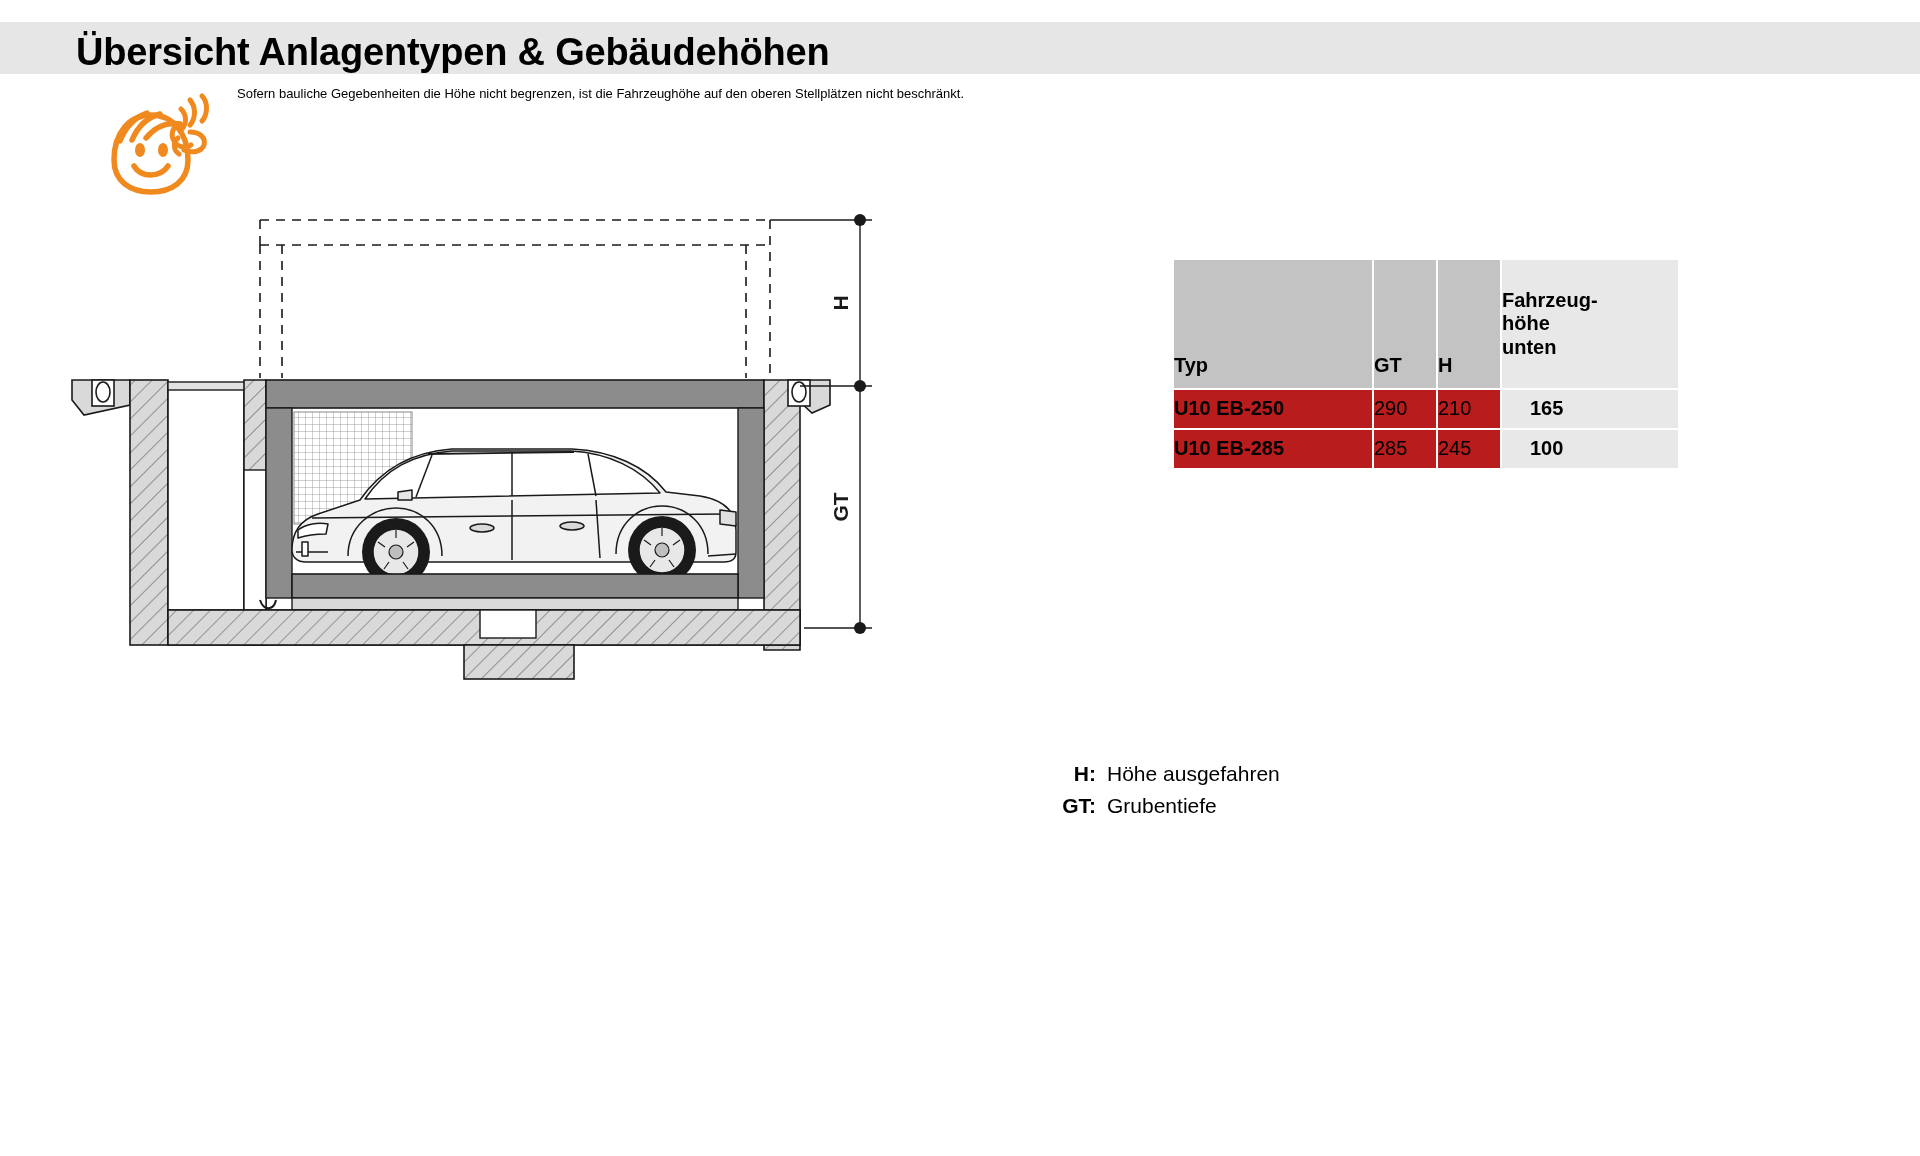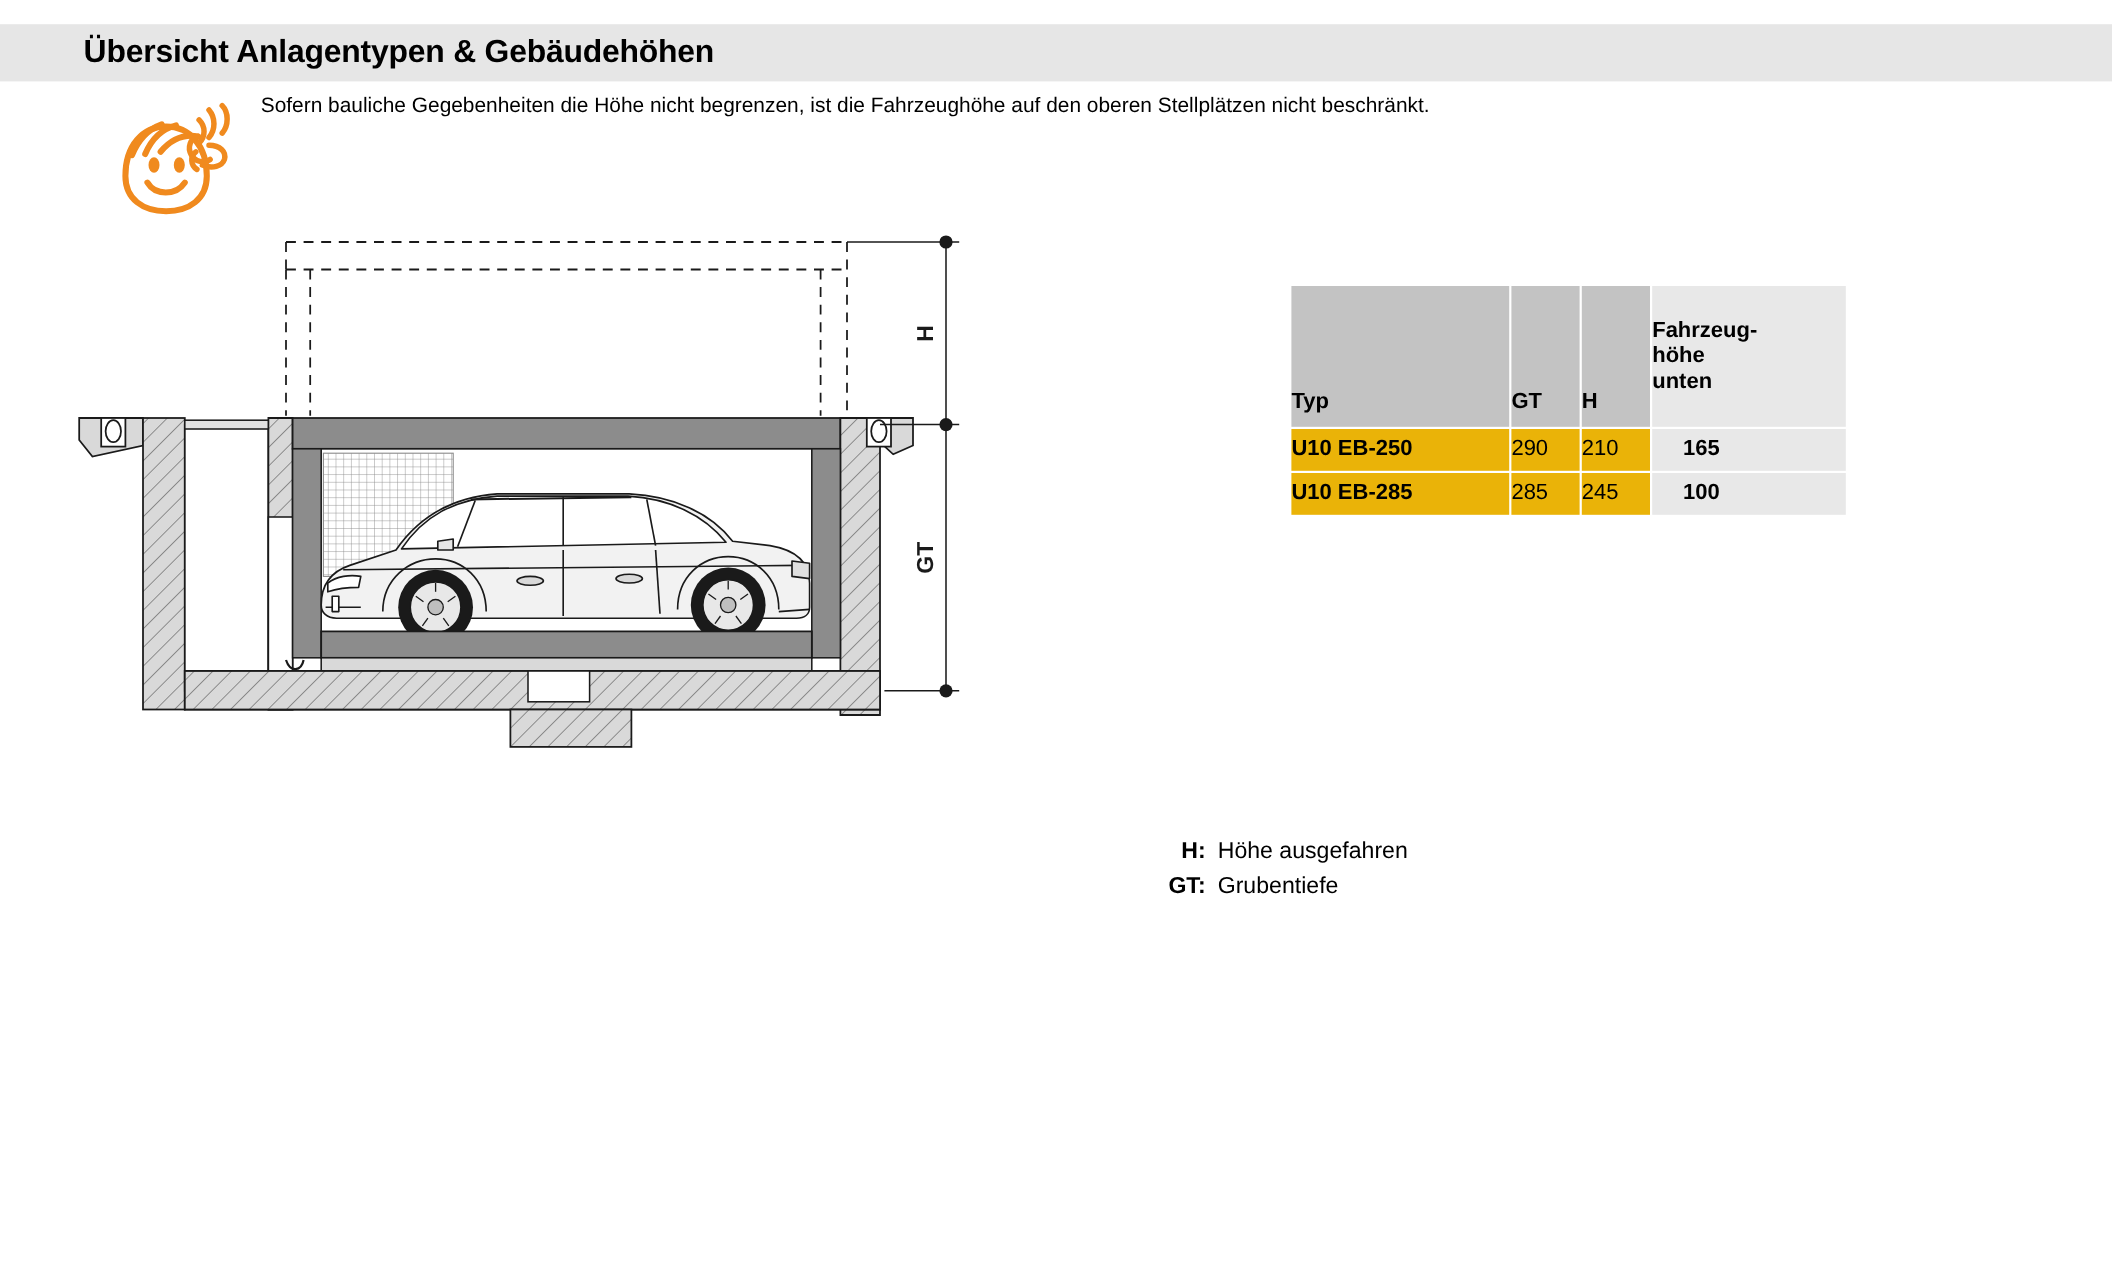--- a/index.html
+++ b/index.html
@@ -23,32 +23,32 @@
     left: 0;
     top: 22px;
     width: 1920px;
     height: 52px;
     background: #e6e6e6;
   }
   .header-title {
     position: absolute;
     left: 76px;
     top: 31px;
-    font-size: 29px;
+    font-size: 38px;
     font-weight: bold;
     letter-spacing: -0.2px;
     white-space: nowrap;
   }
 
   
   .note-text {
     position: absolute;
     left: 237px;
     top: 86px;
-    font-size: 19px;
+    font-size: 13px;
     white-space: nowrap;
   }
 
   
   .mascot {
     position: absolute;
     left: 94px;
     top: 88px;
     width: 128px;
     height: 110px;
@@ -85,21 +85,21 @@
     height: 118px;
     font-weight: bold;
     padding-bottom: 10px;
   }
   .spec-table thead th.light {
     background: #e8e8e8;
     vertical-align: middle;
     padding-bottom: 0;
   }
   .spec-table tbody td {
-    background: #eab308;
+    background: #b91c1c;
     height: 38px;
     vertical-align: middle;
   }
   .spec-table tbody td.light {
     background: #e8e8e8;
     font-weight: bold;
     padding-left: 28px;
   }
   .spec-table tbody td.typ {
     font-weight: bold;

